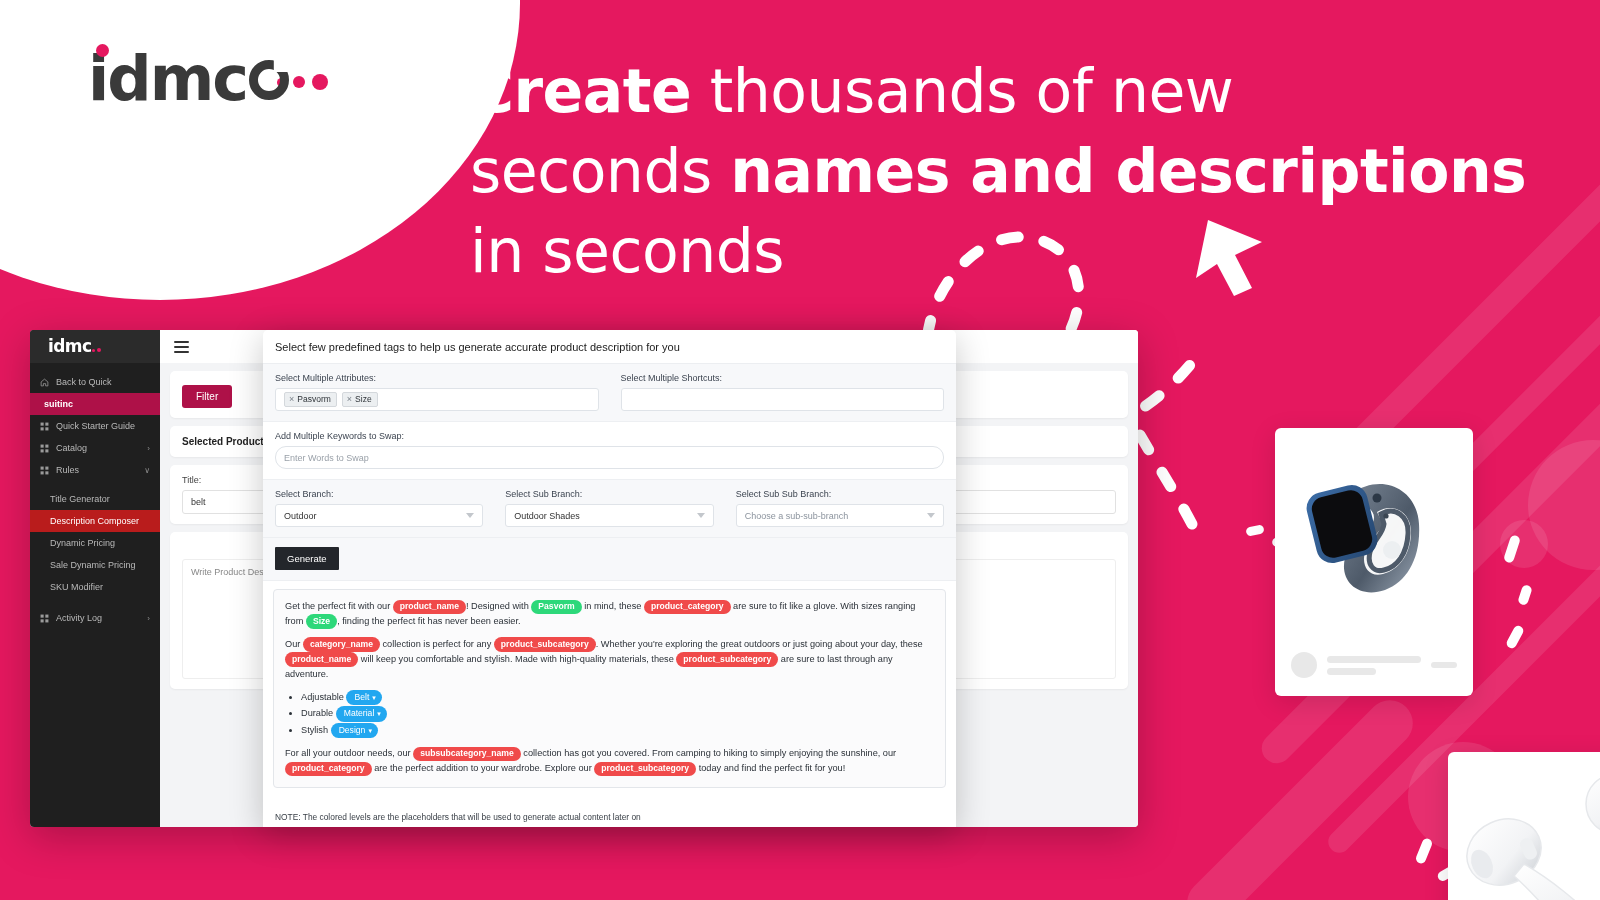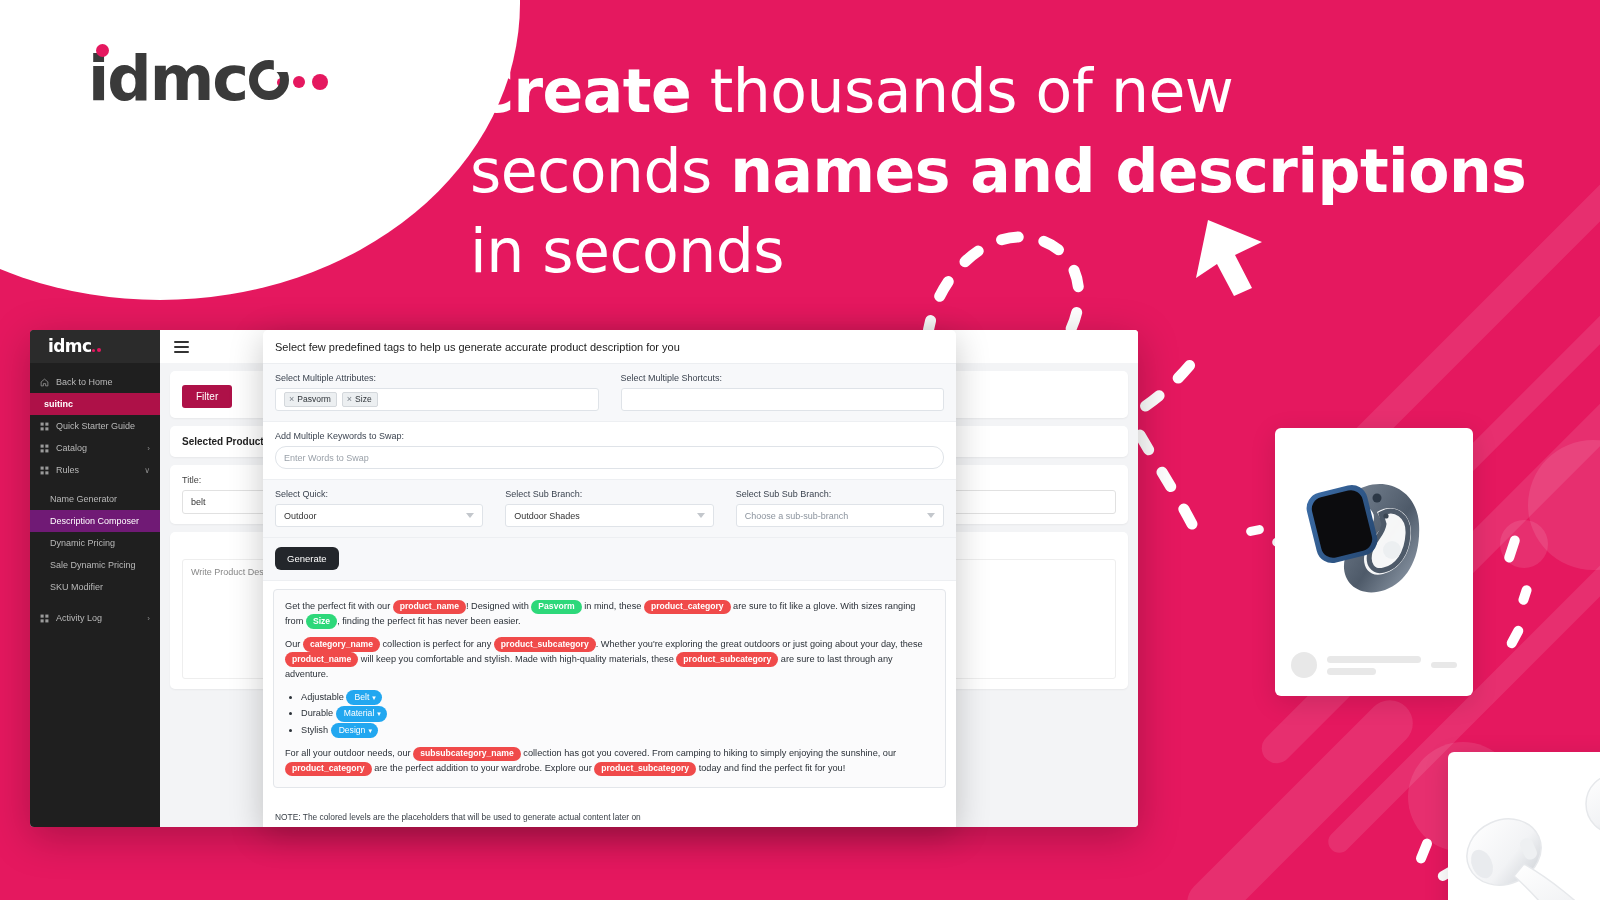--- a/index.html
+++ b/index.html
@@ -150,21 +150,21 @@
   .sbd2 { width: 4px; height: 4px; }
 
   .sb-menu { padding-top: 8px; }
   .sb-item {
     display: flex; align-items: center;
     height: 22px; padding: 0 10px;
     color: #b9b9b9; font-size: 9px;
     gap: 7px;
   }
   .sb-item.active-brand { background: #AE1148; color: #fff; font-weight: 600; padding-left: 14px; }
-  .sb-item.active-sub { background: #701a75; color: #fff; }
+  .sb-item.active-sub { background: #b91c1c; color: #fff; }
   .sb-item .sb-ico {
     width: 9px; height: 9px; flex: none;
     display: inline-block; color: #9a9a9a;
   }
   .sb-item .chev { margin-left: auto; font-size: 8px; color: #8d8d8d; }
   .sb-sub { padding-left: 20px; font-size: 9px; }
 
   
   .app-main { flex: 1; position: relative; background: #f3f4f6; padding: 0; }
   .app-topbar {
@@ -245,21 +245,21 @@
   }
   .token .x { color: #7b828a; font-size: 9px; }
   .text-input {
     border: 1px solid #dfe3e8; background: #fff;
     border-radius: 11px; height: 23px;
     display: flex; align-items: center;
     padding: 0 8px; font-size: 9px; color: #9aa1a9;
   }
   .btn-dark {
     background: #23262b; color: #fff; border: none;
-    font-size: 9.5px; padding: 6px 12px; border-radius: 6px;
+    font-size: 9.5px; padding: 6px 12px; border-radius: 1px;
     font-family: inherit; cursor: pointer;
   }
 
   
   .preview-wrap { padding: 8px 10px 17px 10px; }
   .preview {
     border: 1px solid #e3e6ea; border-radius: 4px;
     background: #fbfbfc;
     padding: 9px 11px 11px 11px;
     font-size: 9.2px; color: #2b3138; line-height: 1.62;
@@ -400,21 +400,21 @@
             <i class="sbd2"></i>
           </span>
       </span>
     </div>
 
     <div class="sb-menu">
       <div class="sb-item">
         <svg class="sb-ico" viewBox="0 0 16 16">
             <path d="M8 2L2 7v7h4V10h4v4h4V7z" fill="none" stroke="currentColor" stroke-width="1.4"></path>
           </svg>
-        <span>Back to Home</span>
+        <span>Back to Quick</span>
       </div>
 
       <div class="sb-item active-brand">
         <span>suitinc</span>
       </div>
 
       <div class="sb-item">
         <svg class="sb-ico" viewBox="0 0 16 16">
             <rect x="1" y="1" width="5.5" height="5.5" fill="currentColor"></rect>
             <rect x="9.5" y="1" width="5.5" height="5.5" fill="currentColor"></rect>
@@ -442,21 +442,21 @@
             <rect x="1" y="9.5" width="5.5" height="5.5" fill="currentColor"></rect>
             <rect x="9.5" y="9.5" width="5.5" height="5.5" fill="currentColor"></rect>
           </svg>
         <span>Rules</span>
         <span class="chev">∨</span>
       </div>
 
       <div style="height:7px;"></div>
 
       <div class="sb-item sb-sub">
-        <span>Name Generator</span>
+        <span>Title Generator</span>
       </div>
       <div class="sb-item sb-sub active-sub">
         <span>Description Composer</span>
       </div>
       <div class="sb-item sb-sub">
         <span>Dynamic Pricing</span>
       </div>
       <div class="sb-item sb-sub">
         <span>Sale Dynamic Pricing</span>
       </div>
@@ -540,21 +540,21 @@
     </div>
 
     <div class="form-band white">
       <div class="field-label">Add Multiple Keywords to Swap:</div>
       <div class="text-input">Enter Words to Swap</div>
     </div>
 
     <div class="form-band">
       <div class="row3">
         <div>
-          <div class="field-label">Select Quick:</div>
+          <div class="field-label">Select Branch:</div>
           <div class="select-box">
             <span>Outdoor</span>
             <span class="caret"></span>
           </div>
         </div>
         <div>
           <div class="field-label">Select Sub Branch:</div>
           <div class="select-box">
             <span>Outdoor Shades</span>
             <span class="caret"></span>

